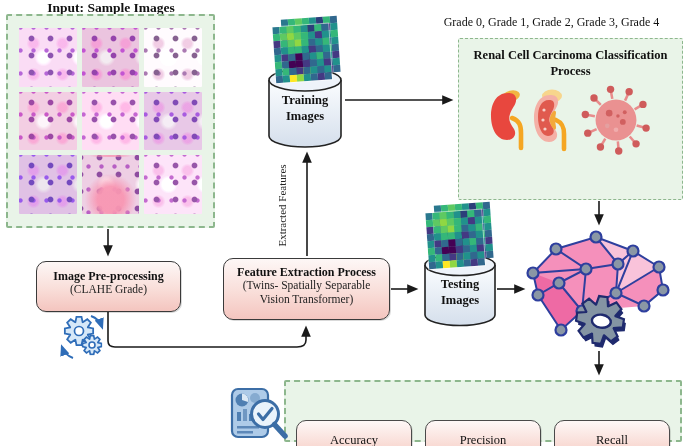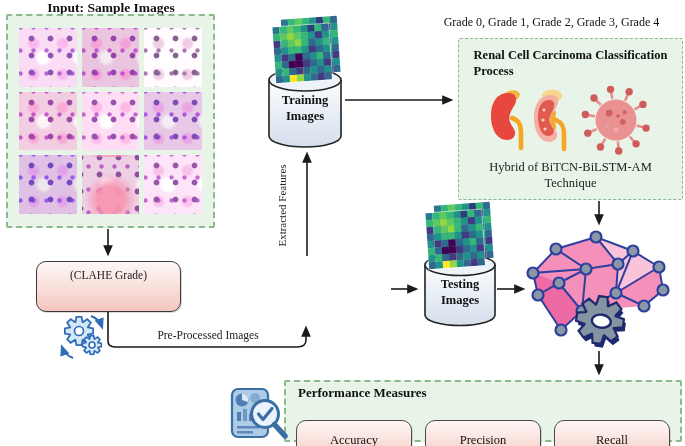--- a/index.html
+++ b/index.html
@@ -63,21 +63,21 @@
   .hm-wrap{width:66px;height:65px;transform:rotate(-4deg);}
   #hm-train{left:274px;top:18px;}
   #hm-test{left:427px;top:204px;}
   .hm-grid{position:absolute;display:grid;grid-template-columns:repeat(8,1fr);width:56px;height:56px;}
   .hm-back{left:9px;top:0;}
   .hm-front{left:0;top:7px;outline:1px solid rgba(255,255,255,.5);}
 
   
   #class-panel{left:458px;top:38px;width:225px;height:162px;border-width:1.8px;
     display:flex;flex-direction:column;align-items:center;padding-top:9px;}
-  #class-title{font-weight:bold;font-size:12.5px;line-height:1.25;text-align:left;color:#111;}
+  #class-title{font-weight:bold;font-size:12.5px;line-height:1.25;text-align:center;color:#111;}
   #class-icons{display:flex;align-items:center;justify-content:center;gap:7px;margin-top:3px;height:76px;}
   #class-technique{font-size:12.5px;line-height:1.25;text-align:center;color:#222;margin-top:2px;}
 
   
   #trained-label{left:636px;top:300px;width:49px;text-align:center;font-weight:bold;font-size:12.5px;line-height:1.35;color:#111;}
 
   
   #perf-panel{left:284px;top:380px;width:398px;height:62px;}
   #perf-title{left:298px;top:385px;font-weight:bold;font-size:13px;color:#111;}
   #metric-row{left:296px;top:404px;width:374px;display:flex;gap:13px;}
@@ -128,32 +128,37 @@
     <div class="tile t3"></div>
     <div class="tile t4"></div>
     <div class="tile t5"></div>
     <div class="tile t6"></div>
     <div class="tile t7"></div>
     <div class="tile t8"></div>
     <div class="tile t9"></div>
   </div>
 
   <div class="abs layer2 pink-box" id="preprocess-box">
+    <div class="box-title">Image Pre-processing</div>
     <div class="box-sub">(CLAHE Grade)</div>
   </div>
   <svg class="abs layer3" style="left:57px;top:311px;" width="52" height="52" viewBox="0 0 52 52">
     <path d="M34,5 A18,18 0 0 1 45,16" stroke="#2f6db8" stroke-width="1.9" fill="none" marker-end="url(#bah)"></path>
     <path d="M16,47 A18,18 0 0 1 5,36" stroke="#2f6db8" stroke-width="1.9" fill="none" marker-end="url(#bah)"></path>
     <use href="#gearshape" x="-26" y="-26" width="52" height="52" transform="translate(22,20) scale(0.6)" fill="#d6e8f8" stroke="#2f6db8" stroke-width="3"></use>
     <circle cx="22" cy="20" r="4.5" fill="#ffffff" stroke="#2f6db8" stroke-width="1.7"></circle>
     <use href="#gearshape" x="-26" y="-26" width="52" height="52" transform="translate(35,34) scale(0.4)" fill="#d6e8f8" stroke="#2f6db8" stroke-width="4.2"></use>
     <circle cx="35" cy="34" r="3" fill="#ffffff" stroke="#2f6db8" stroke-width="1.6"></circle>
   </svg>
-  <div class="abs layer2" id="preprocessed-label">Pre-Processed Images</div>
-
+
+  <div class="abs layer2 pink-box" id="feature-box">
+    <div class="box-title">Feature Extraction Process</div>
+    <div class="box-sub prelines">(Twins- Spatially Separable
+Vision Transformer)</div>
+  </div>
   <div class="abs layer2" id="extracted-label">Extracted Features</div>
 
   <svg class="abs layer2" style="left:266px;top:66px;" width="78" height="84" viewBox="0 0 78 84">
     <path d="M3,14 v56 a36,11 0 0 0 72,0 v-56" fill="url(#cylg)" stroke="#222" stroke-width="1.6"></path>
     <ellipse cx="39" cy="14" rx="36" ry="11" fill="#eef3fa" stroke="#222" stroke-width="1.6"></ellipse>
   </svg>
   <div class="abs layer3 cyl-label prelines" id="training-label">Training
 Images</div>
   <div class="abs layer3 hm-wrap" id="hm-train">
     <div class="hm-grid hm-back">
@@ -337,22 +342,20 @@
         </g>
         <circle cx="38" cy="38" r="21" fill="#ea9191"></circle>
         <circle cx="31" cy="31" r="3.4" fill="#d16060"></circle>
           <circle cx="45" cy="40" r="3" fill="#d16060"></circle>
         <circle cx="38" cy="48" r="2.4" fill="#f0acac"></circle>
           <circle cx="47" cy="30" r="2" fill="#d16060"></circle>
         <circle cx="29" cy="44" r="2.4" fill="#e4a0a0"></circle>
           <circle cx="40" cy="34" r="1.8" fill="#d16060"></circle>
       </svg>
     </div>
-    <div id="class-technique" class="prelines">Hybrid of BiTCN-BiLSTM-AM
-Technique</div>
   </div>
 
   <svg class="abs layer2" style="left:422px;top:252px;" width="76" height="76" viewBox="0 0 76 76">
     <path d="M3,13 v50 a35,10.5 0 0 0 70,0 v-50" fill="url(#cylg)" stroke="#222" stroke-width="1.6"></path>
     <ellipse cx="38" cy="13" rx="35" ry="10.5" fill="#eef3fa" stroke="#222" stroke-width="1.6"></ellipse>
   </svg>
   <div class="abs layer3 cyl-label prelines" id="testing-label">Testing
 Images</div>
   <div class="abs layer3 hm-wrap" id="hm-test">
     <div class="hm-grid hm-back">
@@ -521,21 +524,20 @@
   </svg>
   <svg class="abs layer3" style="left:569px;top:292px;" width="64" height="62" viewBox="0 0 64 62">
     <g transform="translate(31,28) rotate(8)">
       <use href="#gearshape" x="-26" y="-26" width="52" height="52" transform="translate(2.5,3.5)" fill="#1f2a6e"></use>
       <use href="#gearshape" x="-26" y="-26" width="52" height="52" fill="#8494a3" stroke="#1f2a6e" stroke-width="2.2"></use>
       <ellipse cx="1.5" cy="1" rx="9.5" ry="6.5" fill="#ffffff" stroke="#1f2a6e" stroke-width="2.4"></ellipse>
     </g>
   </svg>
 
   <div class="abs layer2 green-panel" id="perf-panel"></div>
-  <div class="abs layer3" id="perf-title">Performance Measures</div>
   <div class="abs layer3" id="metric-row">
     <div class="metric-btn">Accuracy</div>
     <div class="metric-btn">Precision</div>
     <div class="metric-btn">Recall</div>
   </div>
   <svg class="abs layer3" style="left:227px;top:386px;" width="64" height="58" viewBox="0 0 64 58">
     <rect x="5" y="3" width="36" height="48" rx="6" fill="#aecbe8" stroke="#3c6ea6" stroke-width="2.2"></rect>
     <circle cx="15" cy="14" r="6.5" fill="#4f7fb2"></circle>
     <path d="M15,14 L15,7.5 A6.5,6.5 0 0 1 21,16 Z" fill="#dce9f5"></path>
     <circle cx="28" cy="12" r="5" fill="#86abd0"></circle>

